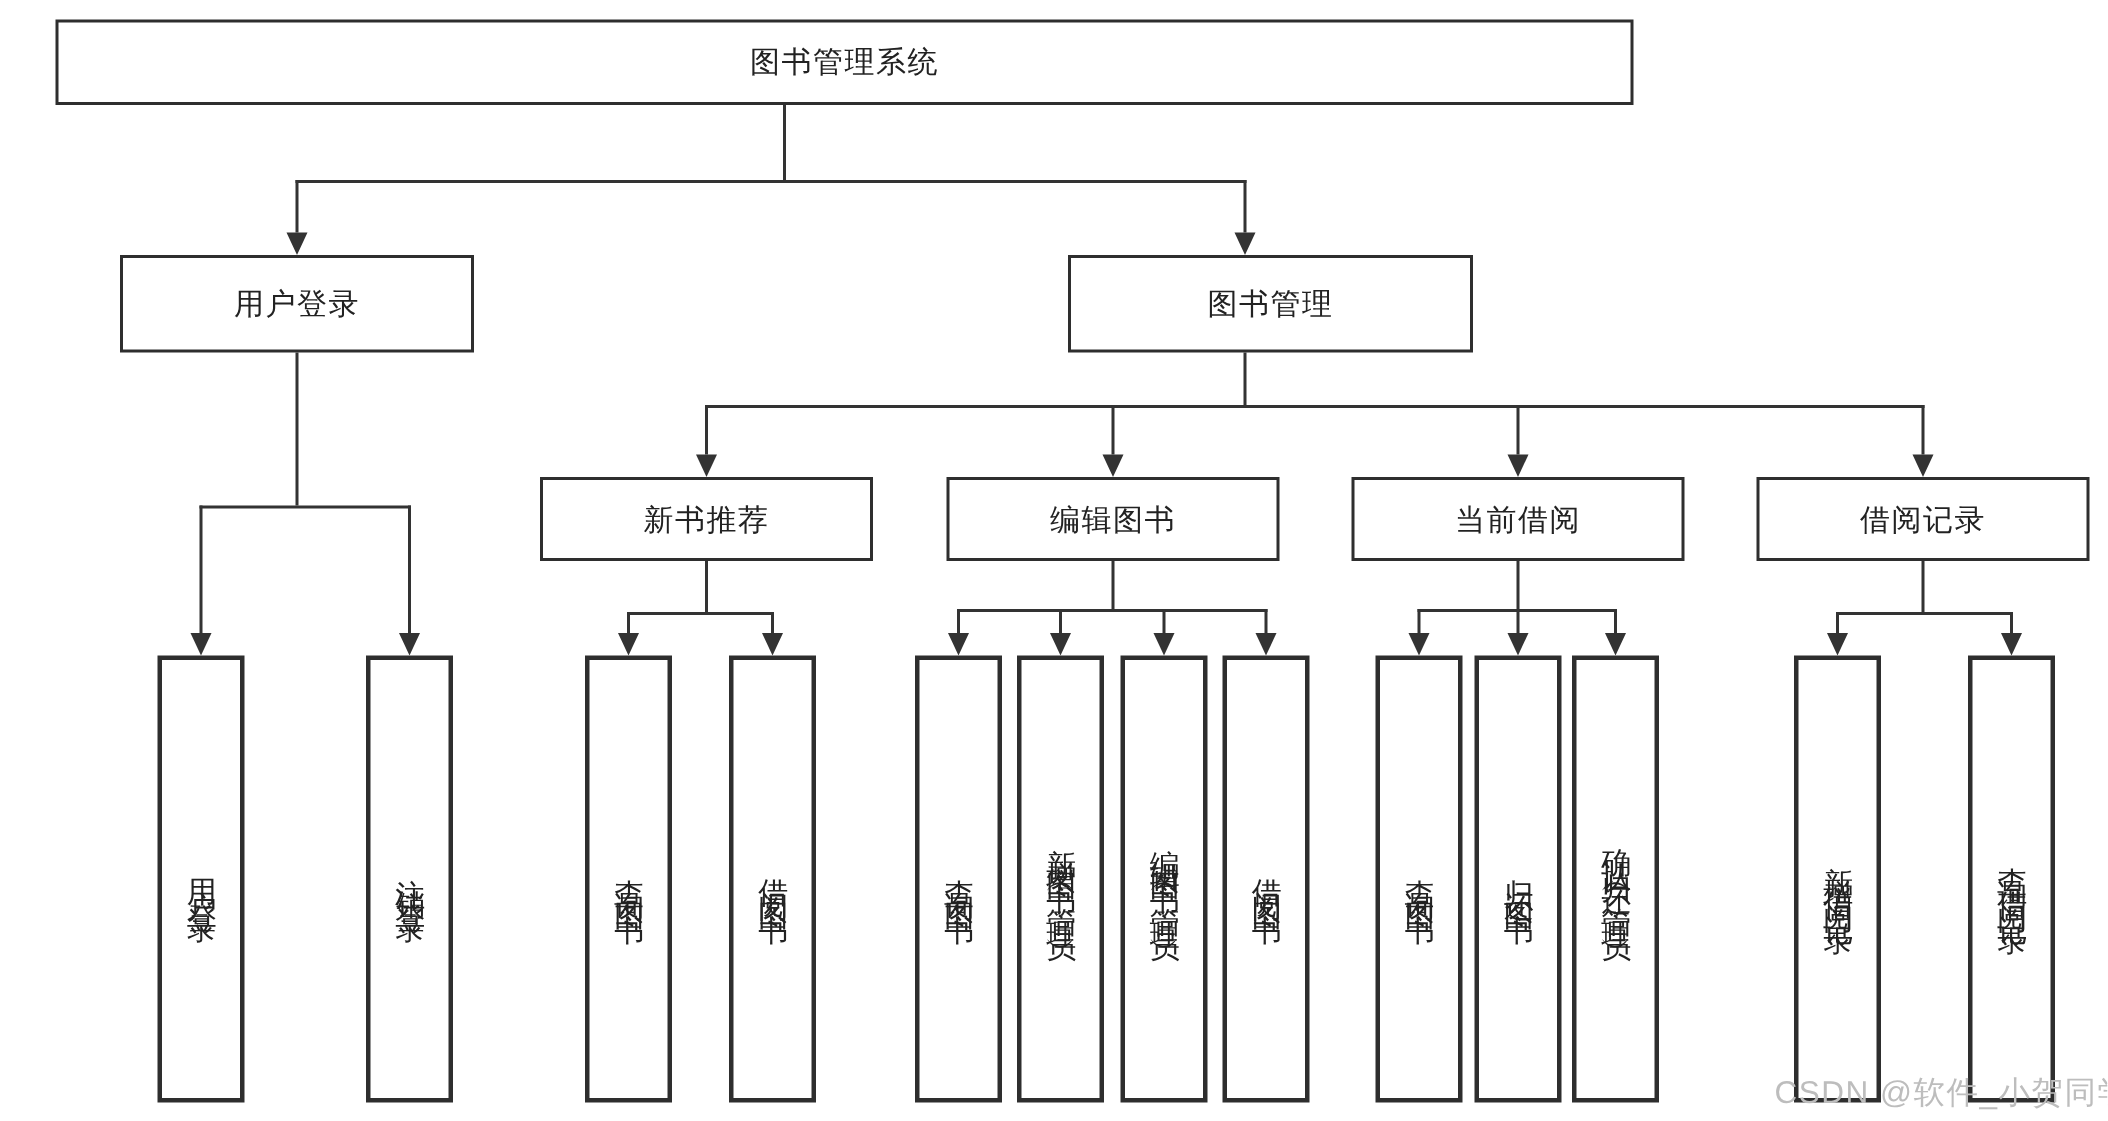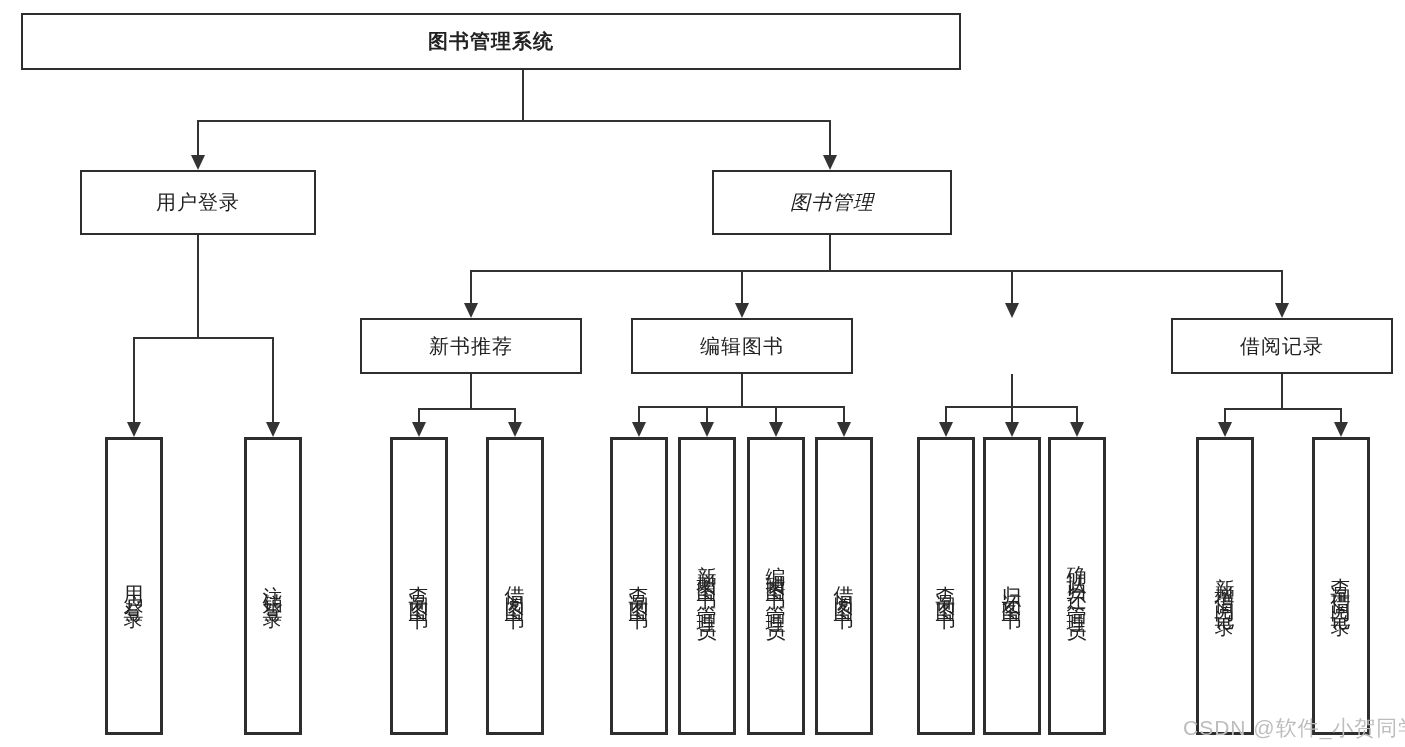--- a/index.html
+++ b/index.html
@@ -23,21 +23,21 @@
     background: #ffffff;
     border: 2px solid #2e2e2e;
     display: flex;
     align-items: center;
     justify-content: center;
     color: #222222;
     font-size: 20px;
     letter-spacing: 1px;
     text-align: center;
   }
-  .root-node  { left: 21px;  top: 13px;  width: 940px; height: 57px; font-weight: bold; }
+  .root-node  { left: 37px;  top: 13px;  width: 1052px; height: 57px; }
   .l1-node    { top: 170px;  height: 65px; }
   .l2-node    { top: 318px;  height: 56px; width: 222px; align-items: center; }
   .leaf-node  { top: 437px;  height: 298px; width: 58px; border-width: 3px; }
   .leaf-node .vtext {
     writing-mode: vertical-rl;
     text-orientation: mixed;
     letter-spacing: 8px;
     font-size: 20px;
     line-height: 1;
     color: #222222;
@@ -68,29 +68,32 @@
 
 <div class="canvas">
 
   <div class="node root-node">
     <span>图书管理系统</span>
   </div>
 
   <div class="node l1-node" style="left:80px; width:236px;">
     <span>用户登录</span>
   </div>
-  <div class="node l1-node" style="left:712px; width:240px;font-style:italic;">
+  <div class="node l1-node" style="left:712px; width:270px;">
     <span>图书管理</span>
   </div>
 
   <div class="node l2-node" style="left:360px;">
     <span>新书推荐</span>
   </div>
   <div class="node l2-node" style="left:631px;">
     <span>编辑图书</span>
+  </div>
+  <div class="node l2-node" style="left:901px;">
+    <span>当前借阅</span>
   </div>
   <div class="node l2-node" style="left:1171px;">
     <span>借阅记录</span>
   </div>
 
   <div class="node leaf-node" style="left:105px;">
     <span class="vtext">用户登录</span>
   </div>
   <div class="node leaf-node" style="left:244px;">
     <span class="vtext">注销登录</span>

